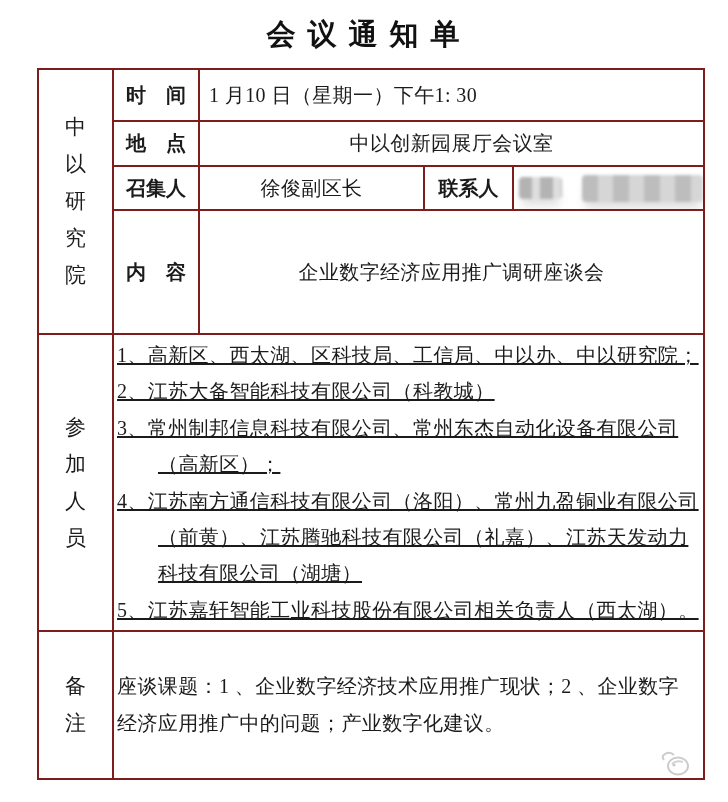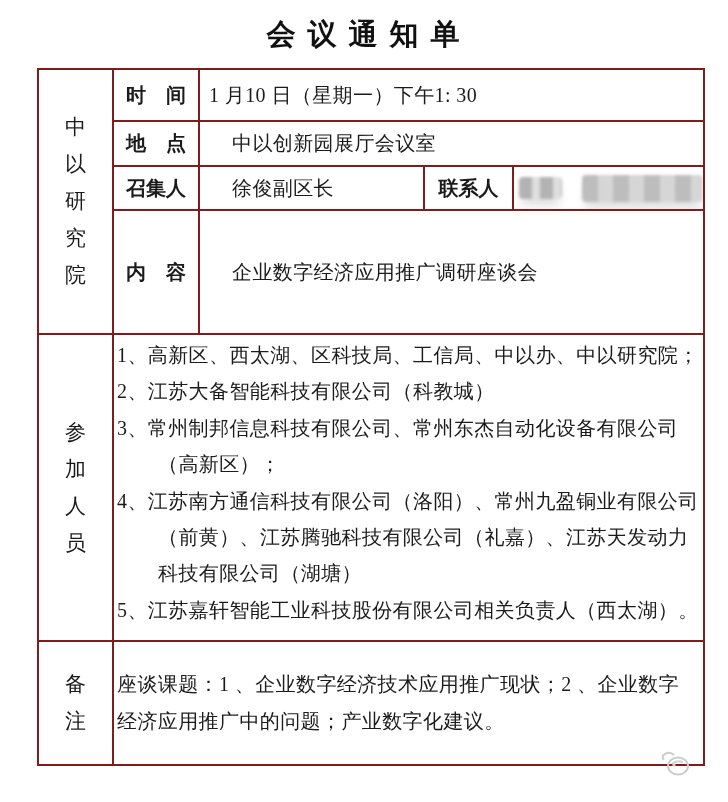--- a/index.html
+++ b/index.html
@@ -33,41 +33,41 @@
     font-size:20px;
     letter-spacing:0.4px;
     vertical-align:middle;
     overflow:hidden;
   }
   tr.r1 { height:52px; }
   tr.r2 { height:45px; }
   tr.r3 { height:44px; }
   tr.r4 { height:124px; }
   tr.r5 { height:293px; }
-  tr.r6 { height:124px; }
+  tr.r6 { height:148px; }
   td.lbl {
     font-family:"Liberation Sans","DejaVu Sans",sans-serif;
     font-weight:bold;
     text-align:center;
     letter-spacing:0;
     font-size:20px;
   }
   td.rowlabel { text-align:center; }
   .vtext {
     display:inline-block;
     width:1.15em;
     font-size:21px;
     line-height:37px;
     word-break:break-all;
     text-align:center;
     letter-spacing:0;
   }
   td.val-left  { text-align:left; padding-left:9px; }
-  td.val-center{ text-align:left;padding-left:32px; }
-  td.participants-cell { padding:2px 2px 12px 3px; }
+  td.val-center{ text-align:center; }
+  td.participants-cell { padding:2px 2px 2px 3px;text-decoration:underline; }
   .participants-cell p {
     margin:0;
     padding-left:41px;
     text-indent:-41px;
     line-height:36.4px;
   }
   td.remarks-cell {
     padding:0 14px 0 3px;
     line-height:37px;
     border-radius:14px;

